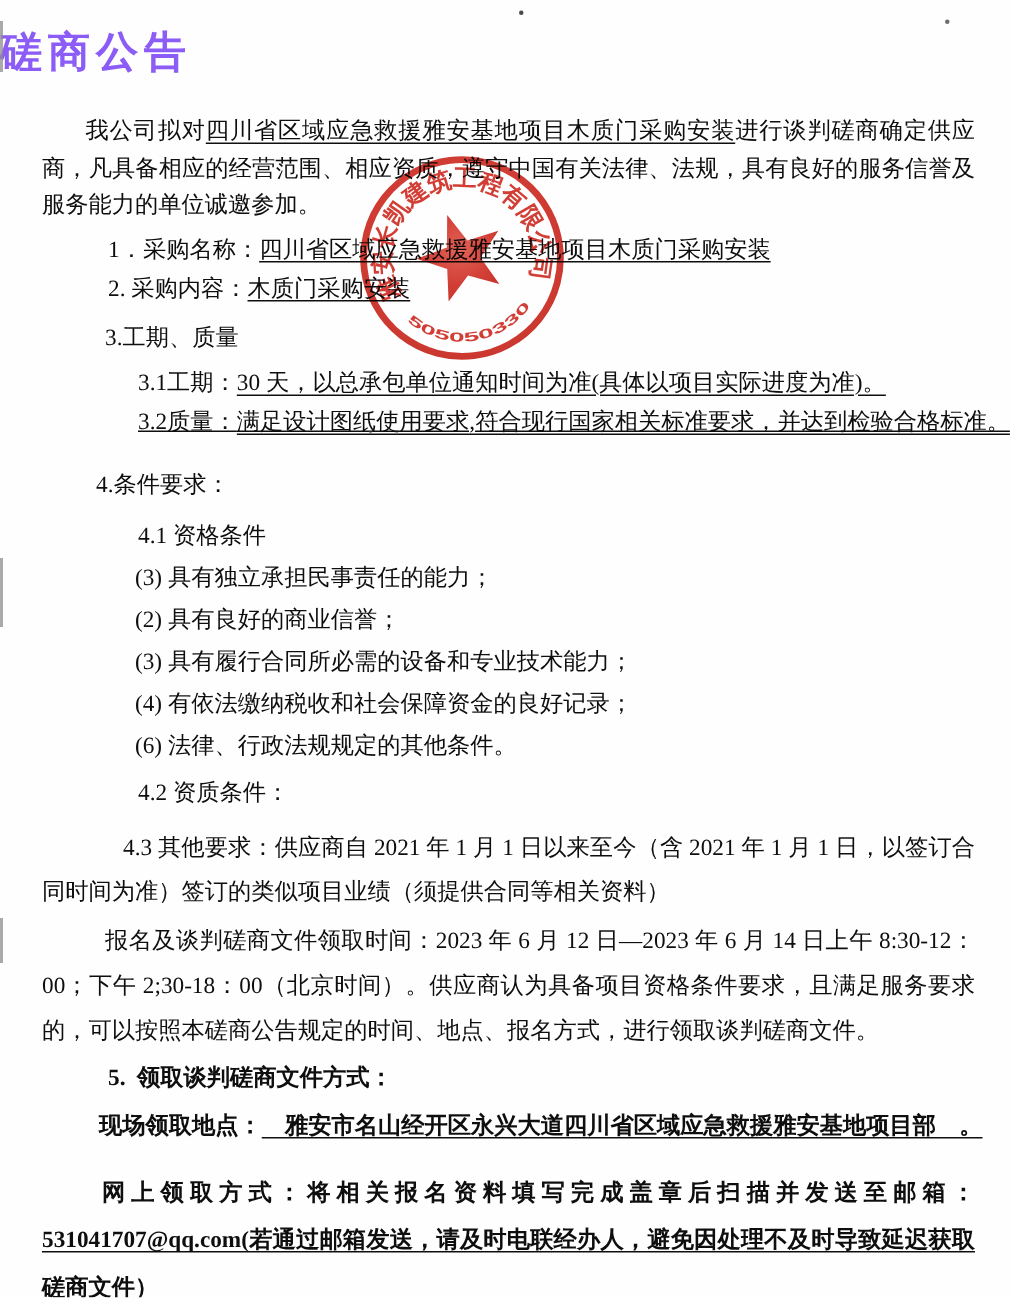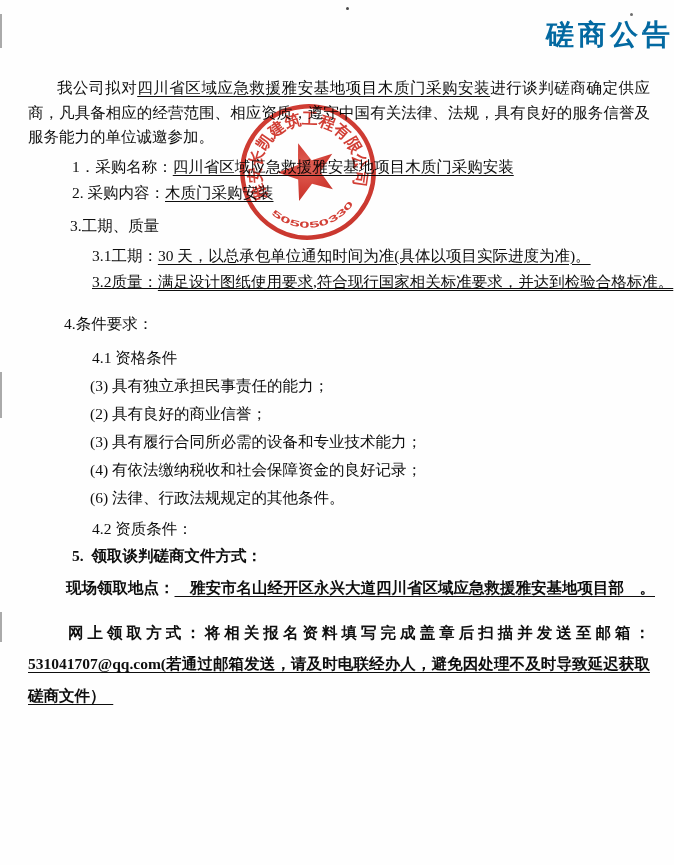--- a/index.html
+++ b/index.html
@@ -9,25 +9,25 @@
     width: 674px;
     height: 865px;
     background: #fefefe;
     overflow: hidden;
     font-family: "Liberation Serif", "DejaVu Serif", serif;
     color: #0e0e0e;
     font-size: 15.5px;
   }
   h1.title {
     margin: 16px 0 0 0;
-    text-align: right;
+    text-align: left;
     font-size: 28px;
     font-weight: 700;
     letter-spacing: 4px;
-    color: #0369a1;
+    color: #8b5cf6;
   }
   p { margin: 0; }
   .u {
     text-decoration: underline;
     text-underline-offset: 3px;
     text-decoration-thickness: 1.2px;
     white-space: pre-wrap;
   }
   .lbl { white-space: pre-wrap; text-align: center; }
   .p1 {
@@ -90,21 +90,23 @@
   <p class="sec41">4.1 资格条件</p>
 
   <p class="cond">(3) 具有独立承担民事责任的能力；</p>
   <p class="cond">(2) 具有良好的商业信誉；</p>
   <p class="cond">(3) 具有履行合同所必需的设备和专业技术能力；</p>
   <p class="cond">(4) 有依法缴纳税收和社会保障资金的良好记录；</p>
   <p class="cond">(6) 法律、行政法规规定的其他条件。</p>
 
   <p class="sec42">4.2 资质条件：</p>
 
+  <p class="sec43">4.3 其他要求：供应商自 2021 年 1 月 1 日以来至今（含  2021 年 1 月 1 日，以签订合同时间为准）签订的类似项目业绩（须提供合同等相关资料）</p>
 
+  <p class="ptime">报名及谈判磋商文件领取时间：2023 年 6 月 12 日—2023 年 6 月 14 日上午 8:30-12：00；下午 2;30-18：00（北京时间）。供应商认为具备项目资格条件要求，且满足服务要求的，可以按照本磋商公告规定的时间、地点、报名方式，进行领取谈判磋商文件。</p>
 
   <p class="sec5">5.  领取谈判磋商文件方式：</p>
 
   <p class="onsite"><span class="lbl">现场领取地点：</span><span class="u">    雅安市名山经开区永兴大道四川省区域应急救援雅安基地项目部    。</span></p>
 
   <p class="online"><span class="lbl">网上领取方式：</span><span>将相关报名资料填写完成盖章后扫描并发送至邮箱：</span><span class="u">531041707@qq.com(若通过邮箱发送，请及时电联经办人，避免因处理不及时导致延迟获取磋商文件）  </span></p>
 
   <svg class="seal" viewBox="0 0 200 200" xmlns="http://www.w3.org/2000/svg">
     <defs>
       <radialGradient id="sealInk" cx="50%" cy="45%" r="60%">

